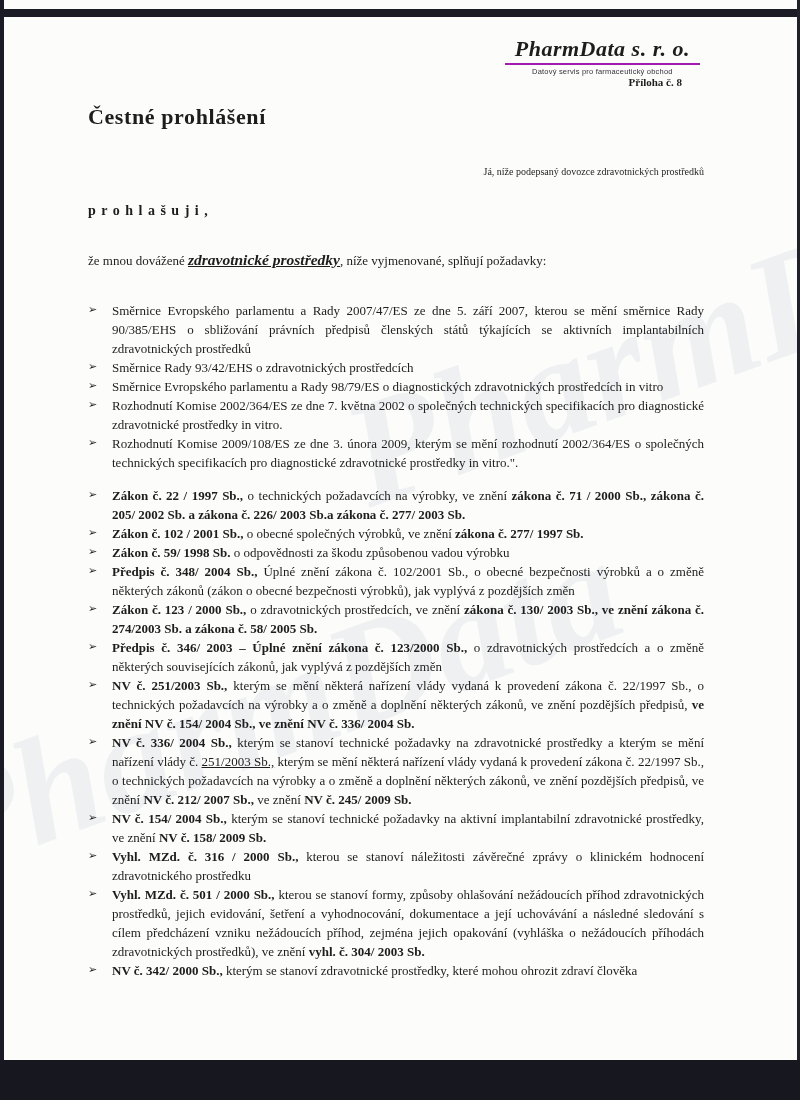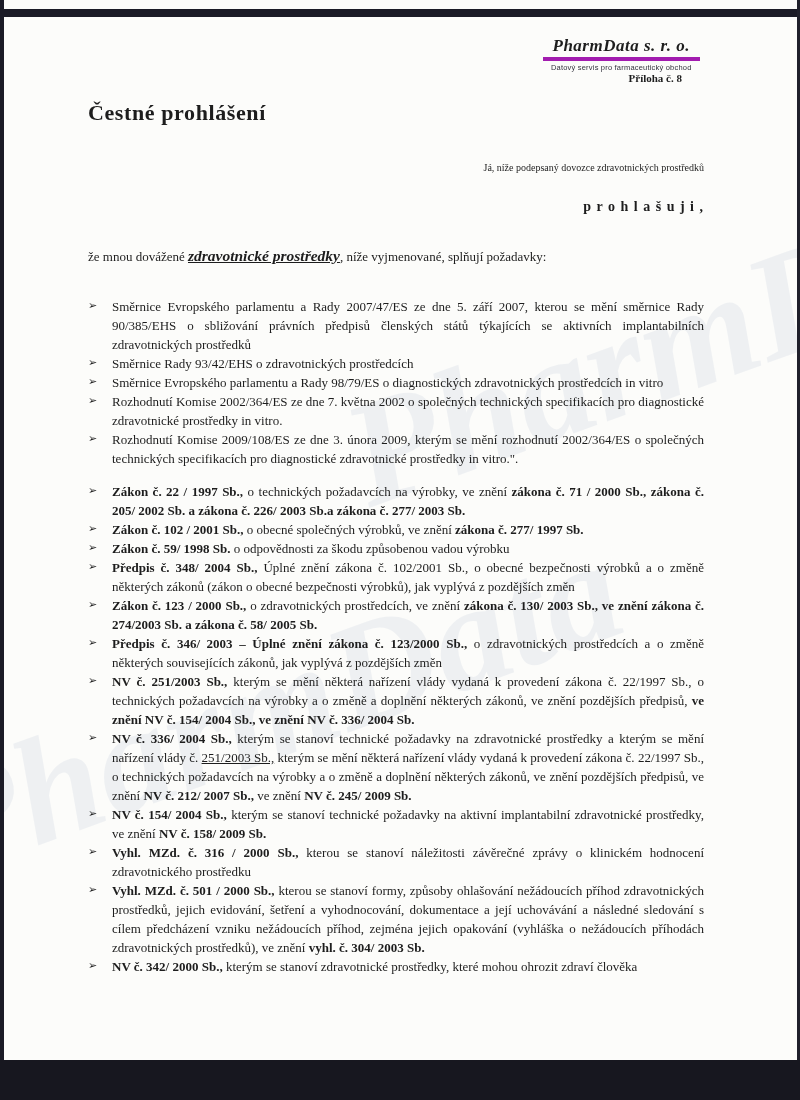--- a/index.html
+++ b/index.html
@@ -22,34 +22,34 @@
     color:#7d91b5; opacity:0.10; pointer-events:none; white-space:nowrap;
     font-family:"Liberation Serif", serif;
   }
   .wm1 { font-size:150px; top:250px; left:330px; transform:rotate(-20deg); }
   .wm2 { font-size:150px; top:620px; left:-90px; transform:rotate(-20deg); }
 
   .content { position:relative; z-index:1; padding:36px 96px 0 88px; }
 
   .logo { width:max-content; margin-left:auto; margin-right:4px; text-align:center; }
   .logo-script {
-    font-style:italic; font-weight:bold; font-size:17px; letter-spacing:0.5px;
-    border-bottom:4px solid #a21caf; padding:0 10px 1px 10px;
+    font-style:italic; font-weight:bold; font-size:22px; letter-spacing:0.5px;
+    border-bottom:2px solid #a21caf; padding:0 10px 1px 10px;
   }
   .logo-tagline {
     font-family:"Liberation Sans", sans-serif;
     font-size:7.5px; color:#33333d; margin-top:2px; letter-spacing:0.2px;
   }
 
   .attachment { text-align:right; font-weight:bold; font-size:11px; padding-right:22px; }
 
   .title { text-align:left; font-size:22px; font-weight:bold; letter-spacing:0.6px; margin-top:16px; }
 
   .intro   { text-align:right; font-size:10px; margin-top:36px; }
-  .declare { text-align:right; font-size:14px; font-weight:bold; margin-top:26px; letter-spacing:1px; }
+  .declare { text-align:left; font-size:14px; font-weight:bold; margin-top:26px; letter-spacing:1px; }
 
   .subject { font-size:13px; margin-top:32px; }
   .b  { font-weight:bold; }
   .u  { text-decoration:underline; }
   .lg { font-size:15.5px;font-style:italic; }
 
   .list  { margin-top:32px; }
   .list2 { margin-top:14px; }
   .li { display:flex; }
   .bullet { flex:0 0 24px; width:24px; font-size:11px; line-height:15.5px; padding-top:1px; color:#1d1d1d; }

